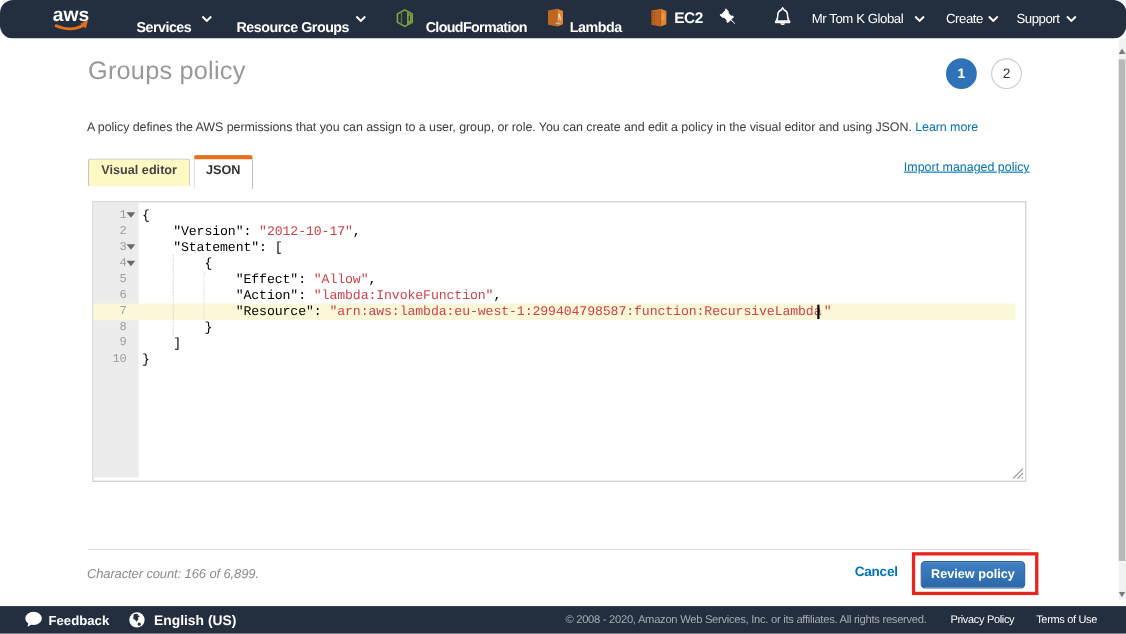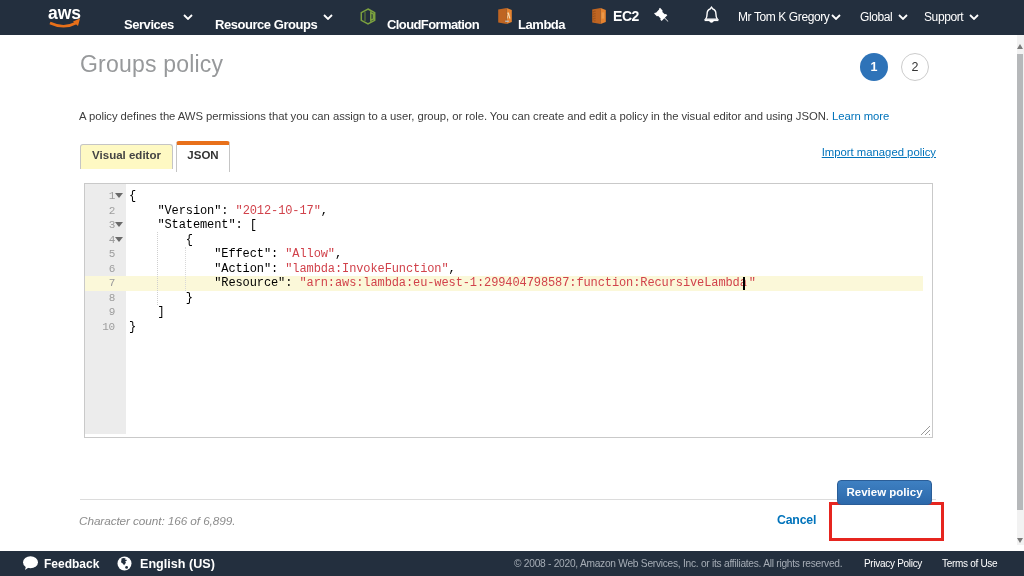--- a/index.html
+++ b/index.html
@@ -1,20 +1,20 @@
 <!DOCTYPE html>
 <html><head>
 <meta charset="utf-8">
 <style>
 * { margin:0; padding:0; box-sizing:border-box; }
 html,body { width:1024px; height:576px; overflow:hidden; background:#fff;
   font-family:"Liberation Sans", sans-serif; }
 .abs { position:absolute; }
 
-#header { position:absolute; left:0; top:0; width:1024px; height:35px; background:#232f3e; }
+#header { position:absolute; left:0; top:0; width:1024px; height:35px; background:#232f3e;border-radius:12px; }
 .navtxt { position:absolute; color:#fff; font-size:13px; font-weight:700; top:17px; white-space:nowrap; letter-spacing:-0.45px; }
 .navreg { font-weight:400; font-size:12px; letter-spacing:-0.4px; top:10px; }
 .caret { position:absolute; top:14px; width:10px; height:6px; }
 
 #content { position:absolute; left:0; top:35px; width:1024px; height:516px; background:#fff; }
 h1 { position:absolute; left:80px; top:51px; font-size:23px; font-weight:400; color:#97999b; letter-spacing:0.2px; }
 .stepc { position:absolute; width:28px; height:28px; border-radius:50%; top:53px;
   font-size:12.5px; font-weight:700; text-align:center; line-height:28px; }
 #step1 { left:860px; background:#2e73b8; color:#fff; }
 #step2 { left:901px; background:#fff; color:#333; border:1px solid #ccc; line-height:26px; font-weight:400;}
@@ -43,21 +43,21 @@
 #hl { position:absolute; left:41px; top:92px; width:797px; height:14.5px; background:#fbf8d9; }
 #code { z-index:2; }
 #cursor { position:absolute; width:2px; height:13px; background:#000; }
 #indent { position:absolute; border-left:1px dotted #cfcfcf; width:0; }
 #rsz { position:absolute; right:1px; bottom:1px; width:12px; height:12px; }
 
 #sep { position:absolute; left:80px; top:499px; width:856px; height:1px; background:#dcdcdc; }
 #charcount { position:absolute; left:79px; top:514px; font-size:11.8px; font-style:italic; color:#8c8c8c; letter-spacing:-0.1px; }
 #cancel { position:absolute; left:777px; top:513px; font-size:12.3px; font-weight:700; color:#0073bb; letter-spacing:-0.2px; }
 #redrect { position:absolute; left:829px; top:502px; width:115px; height:39px; border:3px solid #e6251f; }
-#revbtn { position:absolute; left:837px; top:480px; width:95px; height:25px; border-radius:4px;
+#revbtn { position:absolute; left:837px; top:510px; width:95px; height:25px; border-radius:4px;
   background:linear-gradient(#3e80c2,#2c68aa); border:1px solid #2a5d97; color:#fff;
   font-size:11.5px; font-weight:700; text-align:center; line-height:23px; }
 
 #footer { position:absolute; left:0; top:551px; width:1024px; height:25px; background:#232f3e; }
 .foottxt { position:absolute; color:#fff; font-size:12px; font-weight:700; top:6px; white-space:nowrap; }
 .footsm { position:absolute; font-size:10.5px; font-weight:400; top:7px; white-space:nowrap; }
 
 #sbtrack { position:absolute; left:1017px; top:35px; width:7px; height:510px; background:#f2f2f2; }
 #sbthumb { position:absolute; left:1017px; top:54px; width:6px; height:456px; background:#b6b8ba; }
 </style>
@@ -104,25 +104,25 @@
 
   <svg class="abs" style="left:654px;top:7px" width="15" height="16" viewBox="0 0 17 18">
     <path transform="translate(17,0) scale(-1,1)" d="M10.2 0.8 L11.5 2.1 L11 2.6 L15 6.6 L15.6 6.1 L16.9 7.4 L13.8 10.4 L12.2 10.2 L9.5 12.9 L9.8 14.3 L8.3 15.8 L5.3 12.8 L1.2 16.6 L0.8 16.2 L4.7 12.2 L1.9 9.4 L3.4 7.9 L4.8 8.2 L7.5 5.5 L7.3 3.9 Z" fill="#fff"></path>
   </svg>
 
   <svg class="abs" style="left:704px;top:6px" width="15" height="19" viewBox="0 0 15 19">
     <path d="M7.5 1.2 L8.8 3 C10.9 3.7 11.9 5.4 11.9 7.7 C11.9 10.8 12.4 12 13.4 13.1 L1.6 13.1 C2.6 12 3.1 10.8 3.1 7.7 C3.1 5.4 4.1 3.7 6.2 3 Z" fill="none" stroke="#fff" stroke-width="1.4"></path>
     <rect x="0.6" y="13.4" width="13.8" height="1.7" fill="#fff"></rect>
     <path d="M5.2 15.1 A 2.4 2.4 0 0 0 9.8 15.1 Z" fill="#fff"></path>
   </svg>
-  <span class="navtxt navreg" style="left:738px">Mr Tom K Gregory</span>
+  <span class="navtxt navreg" style="left:738px">Mr Tom K Global</span>
   <svg class="caret" style="left:831px" viewBox="0 0 10 6">
       <path d="M1 1 L5 5 L9 1" stroke="#fff" stroke-width="1.8" fill="none"></path>
     </svg>
-  <span class="navtxt navreg" style="left:860px">Global</span>
+  <span class="navtxt navreg" style="left:860px">Create</span>
   <svg class="caret" style="left:898px" viewBox="0 0 10 6">
       <path d="M1 1 L5 5 L9 1" stroke="#fff" stroke-width="1.8" fill="none"></path>
     </svg>
   <span class="navtxt navreg" style="left:924px">Support</span>
   <svg class="caret" style="left:969px" viewBox="0 0 10 6">
       <path d="M1 1 L5 5 L9 1" stroke="#fff" stroke-width="1.8" fill="none"></path>
     </svg>
 </div>
 
 <div id="content"></div>

